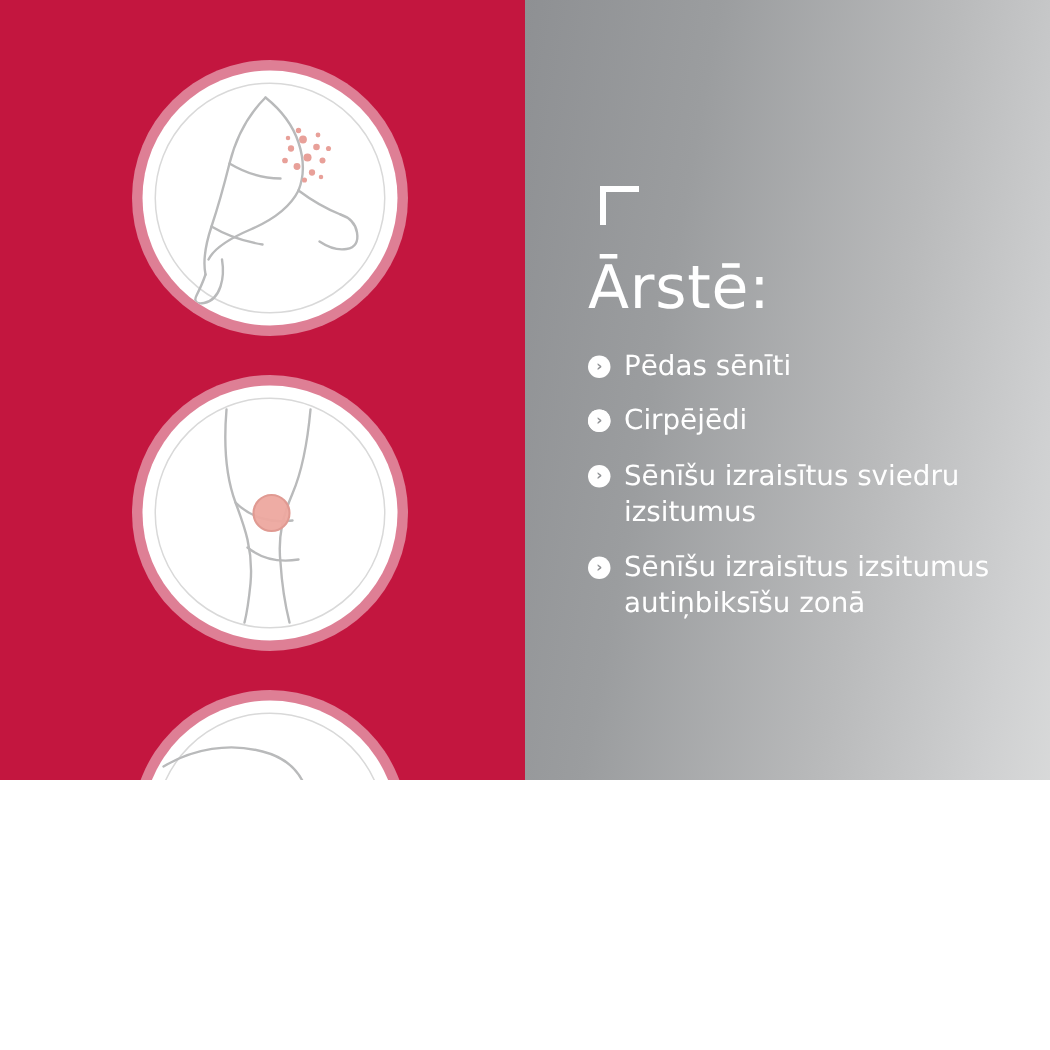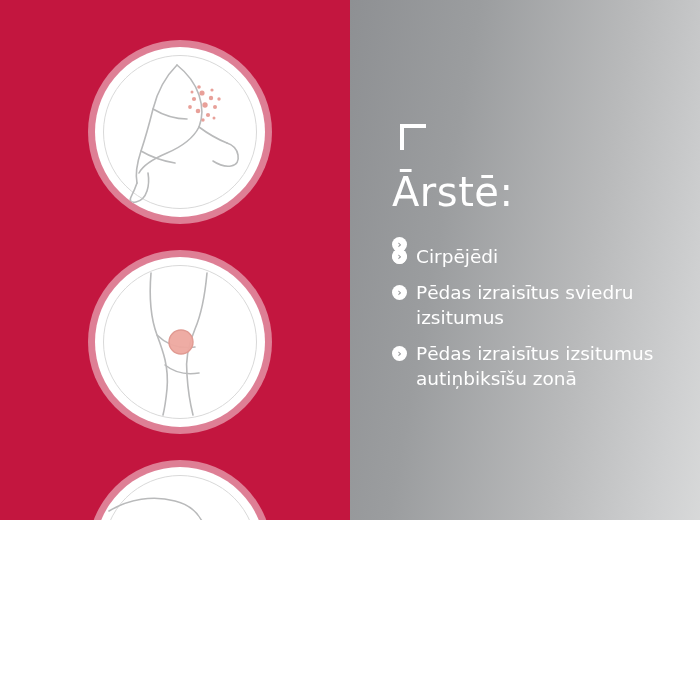--- a/index.html
+++ b/index.html
@@ -238,31 +238,32 @@
   </div>
 
   <div class="bracket bracket-tl"></div>
   <div class="bracket bracket-br"></div>
 
   <div class="heading">Ārstē:</div>
 
   <ul class="list">
     <li class="list-item">
       <span class="marker">›</span>
+      <span>Pēdas sēnīti</span>
     </li>
     <li class="list-item">
       <span class="marker">›</span>
     </li>
     <li class="list-item">
       <span class="marker">›</span>
       <span>Cirpējēdi</span>
     </li>
     <li class="list-item">
       <span class="marker">›</span>
-      <span>Pēdas izraisītus sviedru izsitumus</span>
-    </li>
-    <li class="list-item">
-      <span class="marker">›</span>
-      <span>Pēdas izraisītus izsitumus autiņbiksīšu zonā</span>
+      <span>Sēnīšu izraisītus sviedru izsitumus</span>
+    </li>
+    <li class="list-item">
+      <span class="marker">›</span>
+      <span>Sēnīšu izraisītus izsitumus autiņbiksīšu zonā</span>
     </li>
   </ul>
 
 </div>
 
 </body></html>

